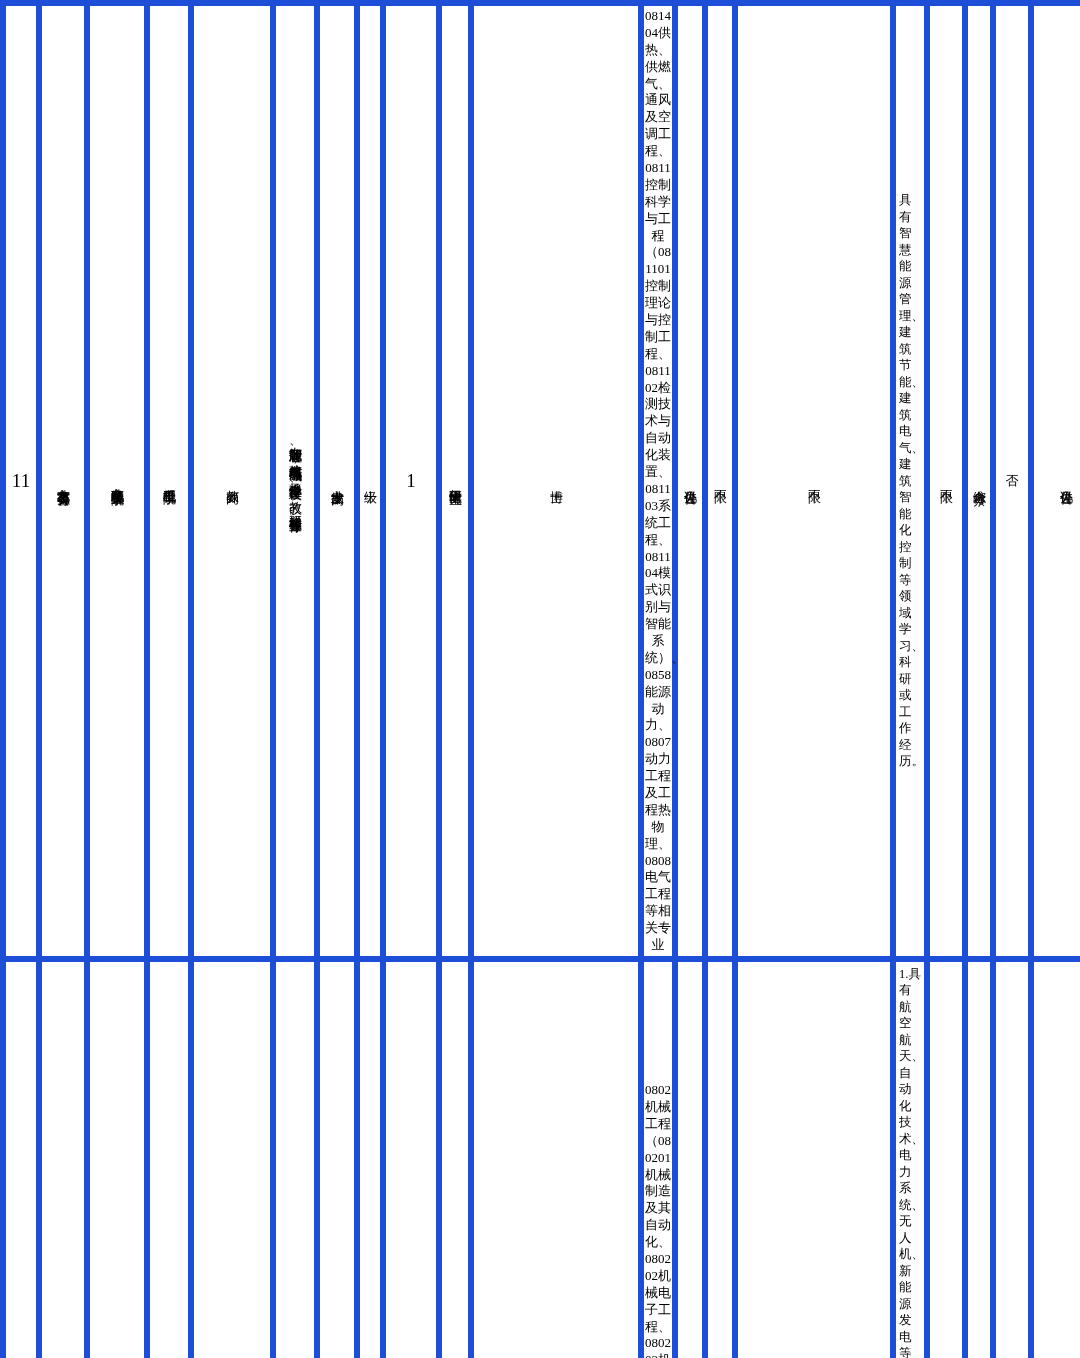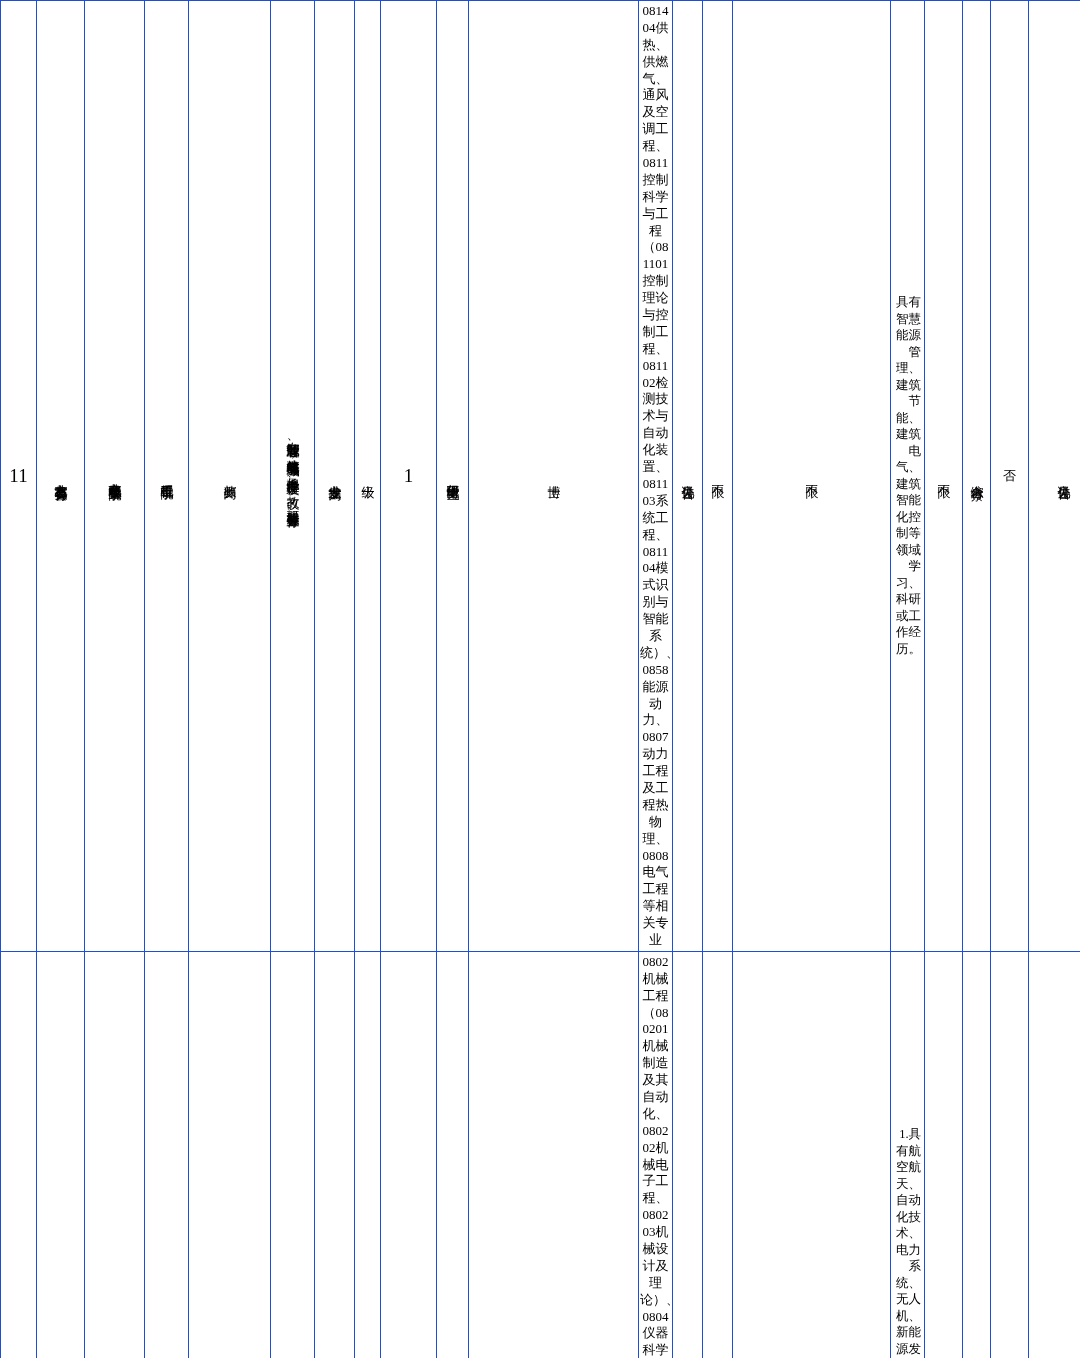--- a/index.html
+++ b/index.html
@@ -17,21 +17,21 @@
     box-sizing: border-box;
     padding: 0;
   }
   table.recruit {
     border-collapse: collapse;
     table-layout: fixed;
     width: 1080px;
     border: 1px solid #000;
   }
   table.recruit td {
-    border: 1px solid #1d4ed8;
+    border: 6px solid #1d4ed8;
     vertical-align: middle;
     text-align: center;
     padding: 2px 1px;
     font-size: 13px;
     line-height: 1.28;
     word-break: break-all;
   }
   
   .vt {
     writing-mode: vertical-rl;
@@ -46,21 +46,21 @@
     display: flex;
     justify-content: center;
     align-items: center;
     height: 100%;
   }
   .num {
     font-size: 19px;
   }
   .mid-text {
     display: block;
-    text-align: right;
+    text-align: left;
     font-size: 12.5px;
     line-height: 1.32;
     padding: 2px 2px;
     white-space: pre-wrap;
   }
   .code {
     display: block;
     font-size: 13px;
     line-height: 1.3;
     white-space: pre-wrap;

